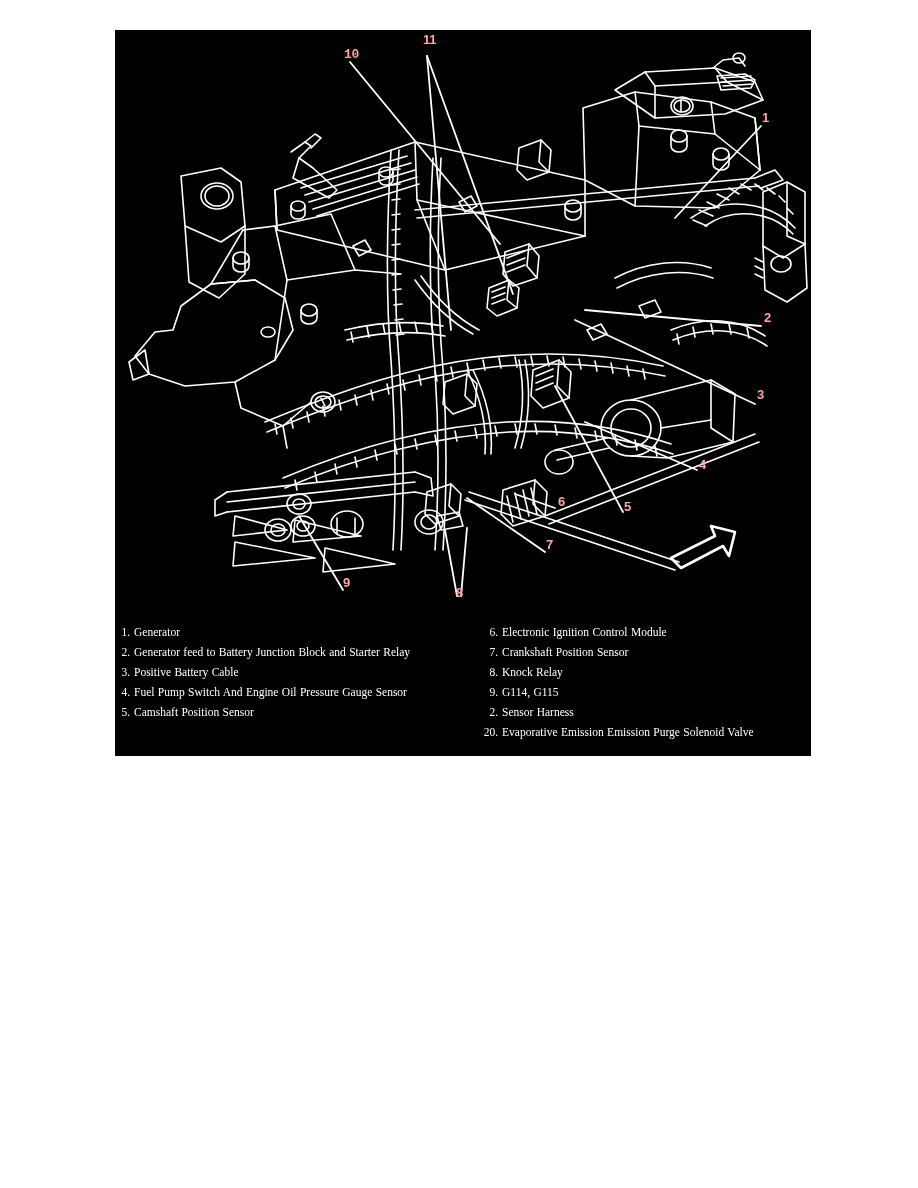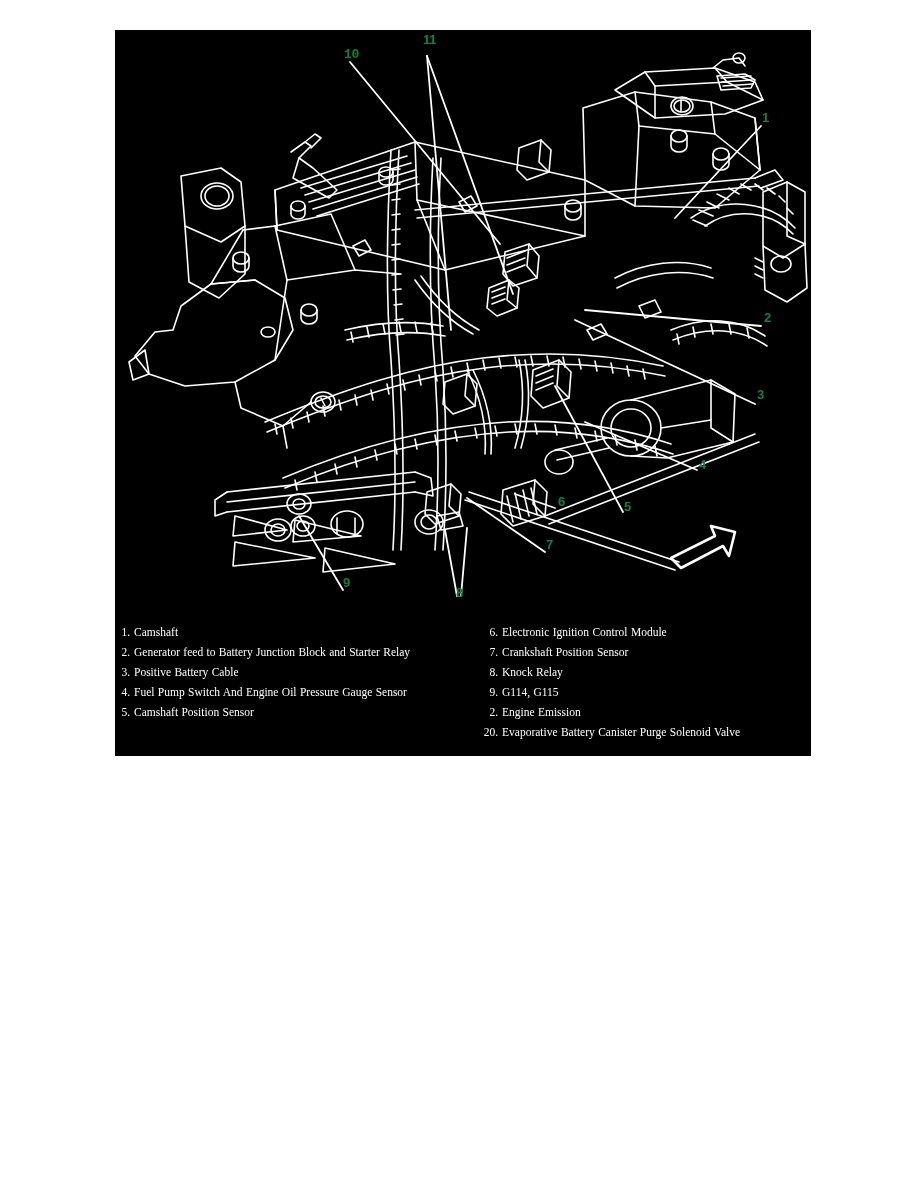--- a/index.html
+++ b/index.html
@@ -39,21 +39,21 @@
     left: 0;
     top: 0;
     width: 696px;
     height: 570px;
     display: block;
   }
 
   
   .callout {
     position: absolute;
-    color: #15803d;
+    color: #fca5a5;
     font-family: "Liberation Sans", sans-serif;
     font-weight: bold;
     font-size: 13px;
     line-height: 13px;
     letter-spacing: -0.3px;
     white-space: nowrap;
   }
 
   
   #legend {
@@ -342,21 +342,21 @@
   <div class="callout" style="left:228px; top:546px;">9</div>
   <div class="callout" style="left:229px; top:18px;font-family:Liberation Mono, monospace;">10</div>
   <div class="callout" style="left:308px; top:3px;">11</div>
 
   <div id="legend">
 
     <div class="legend-col" id="legend-col-left">
 
       <div class="legend-row">
         <span class="legend-num">1.</span>
-        <span class="legend-text">Camshaft</span>
+        <span class="legend-text">Generator</span>
       </div>
 
       <div class="legend-row">
         <span class="legend-num">2.</span>
         <span class="legend-text">Generator feed to Battery Junction Block and Starter Relay</span>
       </div>
 
       <div class="legend-row">
         <span class="legend-num">3.</span>
         <span class="legend-text">Positive Battery Cable</span>
@@ -391,24 +391,24 @@
         <span class="legend-text">Knock Relay</span>
       </div>
 
       <div class="legend-row">
         <span class="legend-num">9.</span>
         <span class="legend-text">G114, G115</span>
       </div>
 
       <div class="legend-row">
         <span class="legend-num">2.</span>
-        <span class="legend-text">Engine Emission</span>
+        <span class="legend-text">Sensor Harness</span>
       </div>
 
       <div class="legend-row">
         <span class="legend-num">20.</span>
-        <span class="legend-text">Evaporative Battery Canister Purge Solenoid Valve</span>
+        <span class="legend-text">Evaporative Emission Emission Purge Solenoid Valve</span>
       </div>
 
     </div>
   </div>
 
 </div>
 
 </body></html>

